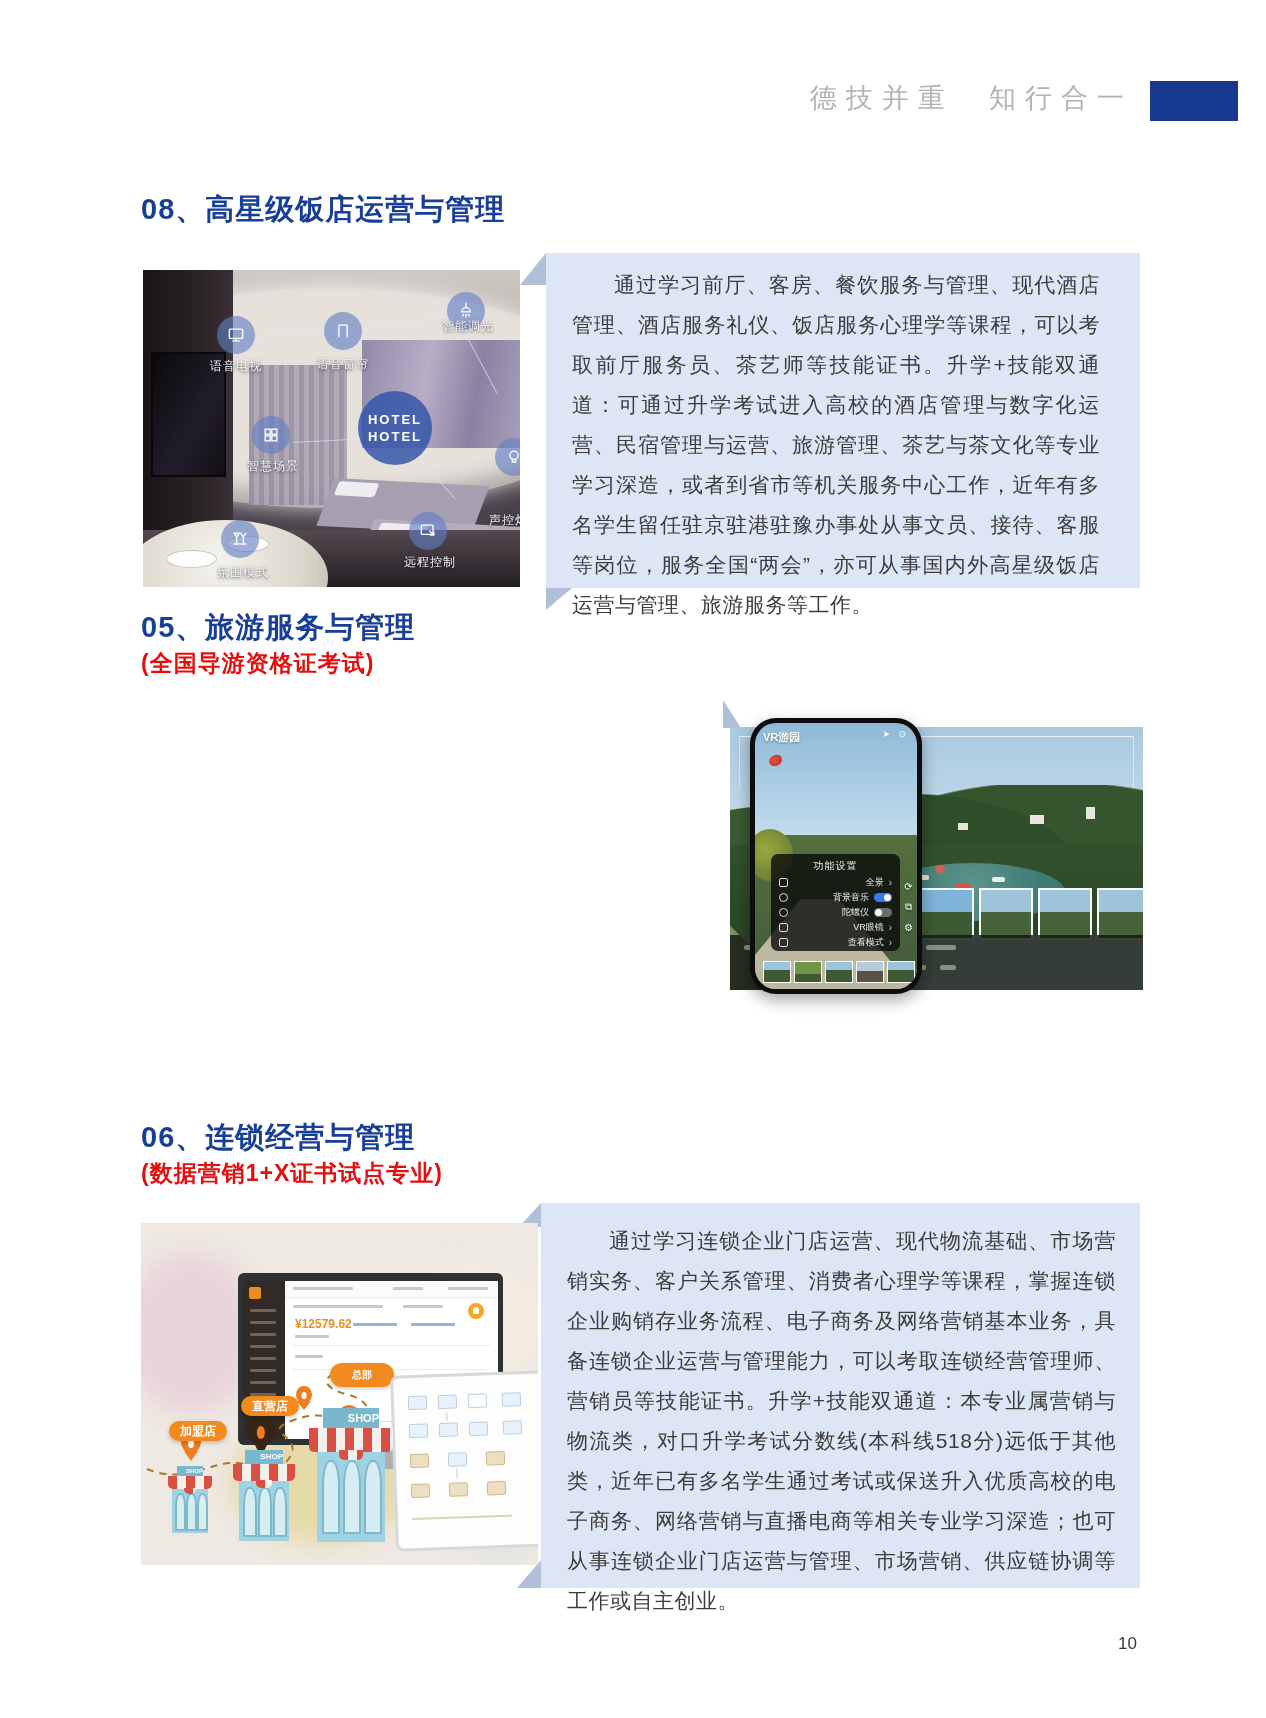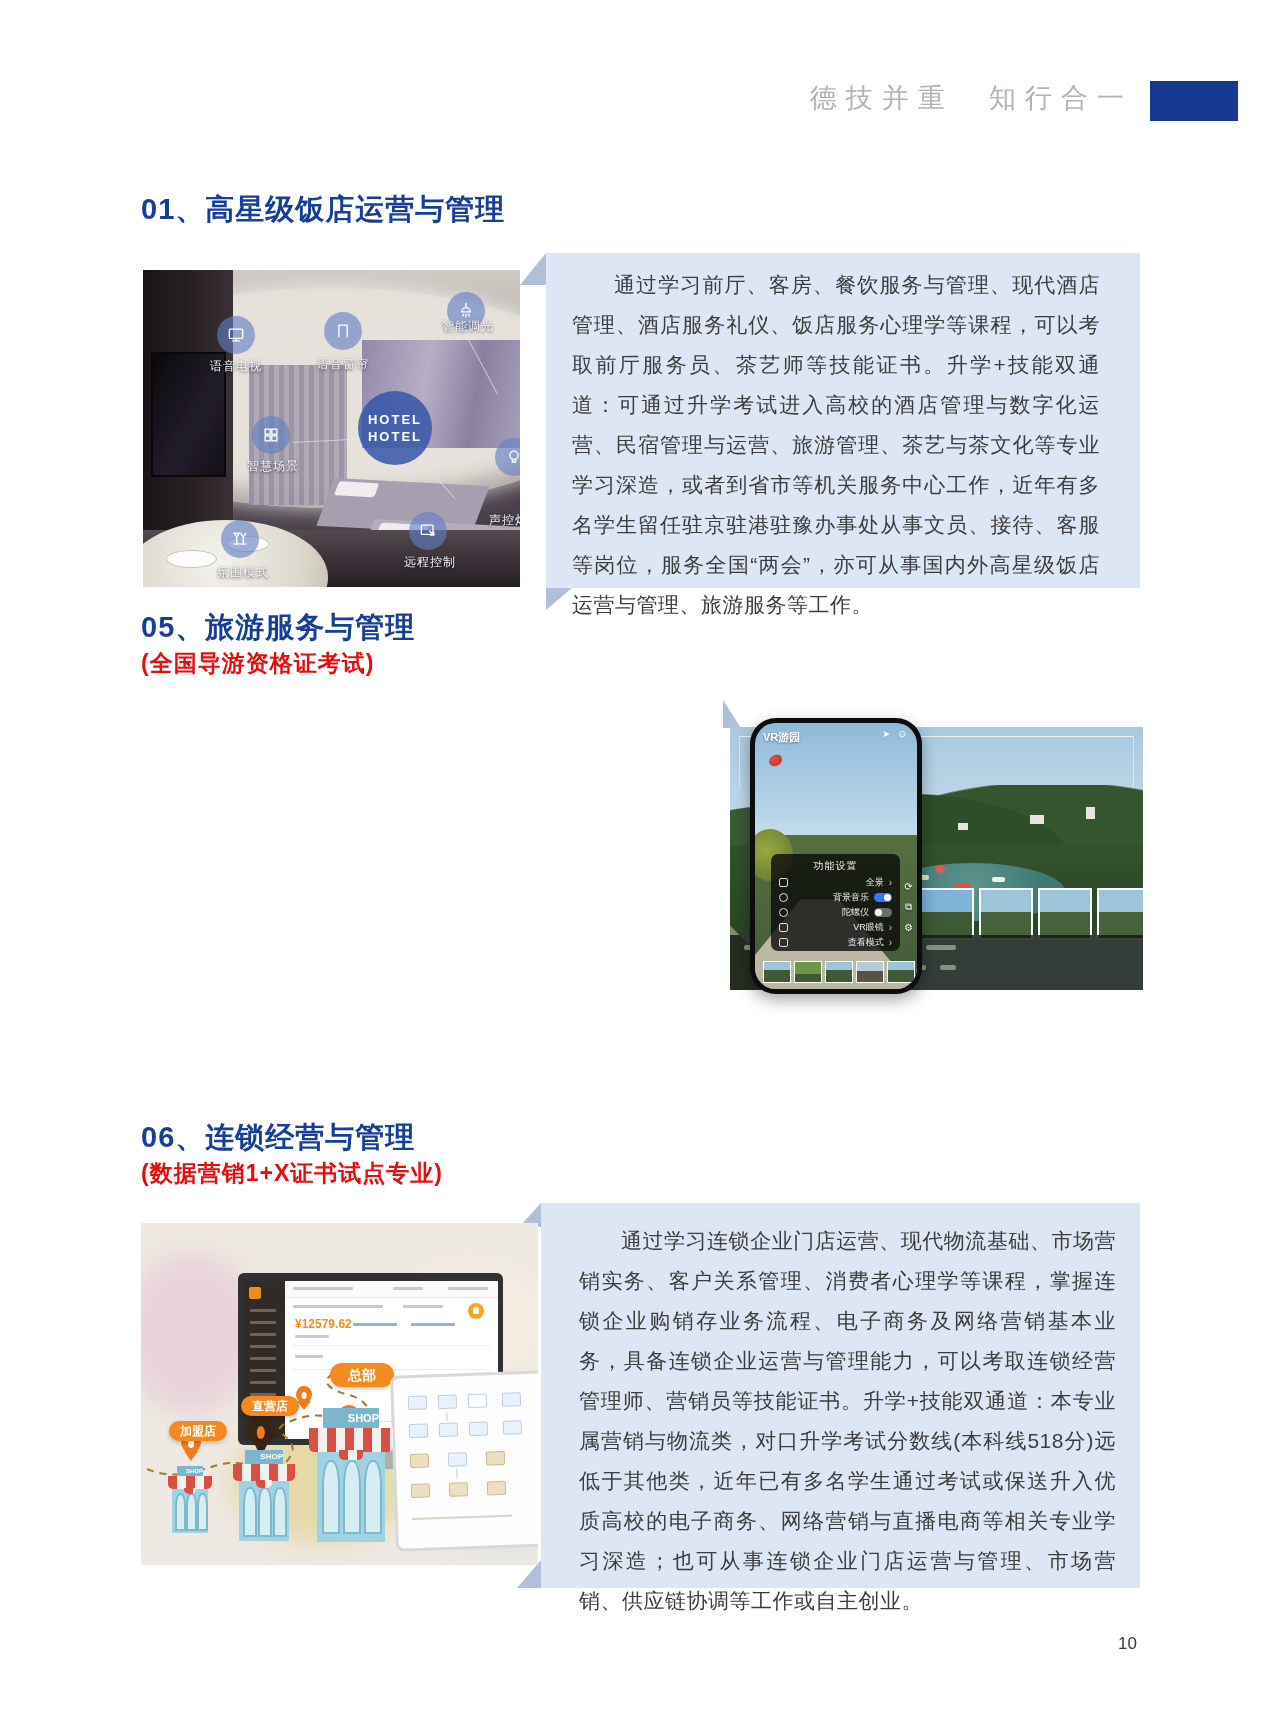--- a/index.html
+++ b/index.html
@@ -145,21 +145,21 @@
   .pagenum{position:absolute;right:152px;top:1634px;font-size:17px;color:#3a3a3a;}
 </style>
 </head>
 <body>
 
 <div id="page">
 
   <div class="motto">德技并重  知行合一</div>
   <div class="header-tab"></div>
 
-  <div class="sec-title" style="top:190px;">01、高星级饭店运营与管理</div>
+  <div class="sec-title" style="top:190px;">08、高星级饭店运营与管理</div>
 
   <div class="hotel">
     <div class="h-ceiling"></div>
     <div class="h-band"></div>
     <div class="h-art"></div>
     <div class="h-curtain"></div>
     <div class="h-wardrobe"></div>
     <div class="h-tv"></div>
     <div class="h-bed1">
         <div class="h-pillow"></div>
@@ -344,21 +344,21 @@
       </div>
     </div>
   </div>
 
   <div class="sec-title" style="top:1118px;">06、连锁经营与管理</div>
   <div class="sec-sub" style="top:1158px;">(数据营销1+X证书试点专业)</div>
 
   <div class="fold" style="left:496px;top:1203px;width:22px;height:24px;clip-path:polygon(100% 0,100% 100%,0 100%);"></div>
   <div class="fold" style="left:494px;top:1560px;width:24px;height:28px;clip-path:polygon(100% 0,100% 100%,0 100%);"></div>
   <div class="tbox" style="left:518px;top:1203px;width:599px;height:385px;">
-    <p style="padding:18px 24px 0 38px;">通过学习连锁企业门店运营、现代物流基础、市场营销实务、客户关系管理、消费者心理学等课程，掌握连锁企业购销存业务流程、电子商务及网络营销基本业务，具备连锁企业运营与管理能力，可以考取连锁经营管理师、营销员等技能证书。升学+技能双通道：本专业属营销与物流类，对口升学考试分数线(本科线518分)远低于其他类，近年已有多名学生通过考试或保送升入优质高校的电子商务、网络营销与直播电商等相关专业学习深造；也可从事连锁企业门店运营与管理、市场营销、供应链协调等工作或自主创业。</p>
+    <p style="padding:18px 24px 0 26px;">通过学习连锁企业门店运营、现代物流基础、市场营销实务、客户关系管理、消费者心理学等课程，掌握连锁企业购销存业务流程、电子商务及网络营销基本业务，具备连锁企业运营与管理能力，可以考取连锁经营管理师、营销员等技能证书。升学+技能双通道：本专业属营销与物流类，对口升学考试分数线(本科线518分)远低于其他类，近年已有多名学生通过考试或保送升入优质高校的电子商务、网络营销与直播电商等相关专业学习深造；也可从事连锁企业门店运营与管理、市场营销、供应链协调等工作或自主创业。</p>
   </div>
 
   <div class="chain">
     <div class="c-blob" style="left:-20px;top:30px;width:140px;height:160px;background:#e9d3da;"></div>
     <div class="c-blob" style="left:90px;top:200px;width:180px;height:120px;background:#e6d9a8;"></div>
     <div class="c-blob" style="left:250px;top:40px;width:160px;height:120px;background:#f3ece1;"></div>
     <div class="c-blob" style="left:300px;top:240px;width:120px;height:90px;background:#d8e3ea;"></div>
 
     <div class="monitor">
       <div class="m-screen">
@@ -419,21 +419,21 @@
       <div class="hd" style="background:#f07c1d;"></div>
         <div class="tp" style="border-top:12px solid #f07c1d;"></div>
         <div class="dot"></div>
       </div>
     <div class="pin" style="left:40px;top:208px;width:20px;height:30px;">
       <div class="hd" style="background:#f07c1d;"></div>
         <div class="tp" style="border-top:10px solid #f07c1d;"></div>
         <div class="dot"></div>
       </div>
 
-    <div class="pill" style="left:189px;top:140px;width:64px;height:24px;line-height:24px;font-size:14px;">总部</div>
+    <div class="pill" style="left:189px;top:140px;width:64px;height:24px;line-height:24px;font-size:10px;">总部</div>
     <div class="pill" style="left:100px;top:173px;width:58px;height:20px;line-height:20px;font-size:12px;">直营店</div>
     <div class="pill" style="left:28px;top:198px;width:58px;height:20px;line-height:20px;font-size:12px;">加盟店</div>
 
     <div class="tablet">
       <div class="t-box" style="left:14px;top:18px;"></div>
         <div class="t-box" style="left:44px;top:18px;"></div>
       <div class="t-box" style="left:74px;top:18px;background:#fff;"></div>
         <div class="t-box" style="left:108px;top:18px;"></div>
       <div class="t-line" style="left:52px;top:36px;width:1px;height:8px;"></div>
       <div class="t-box" style="left:14px;top:46px;"></div>

